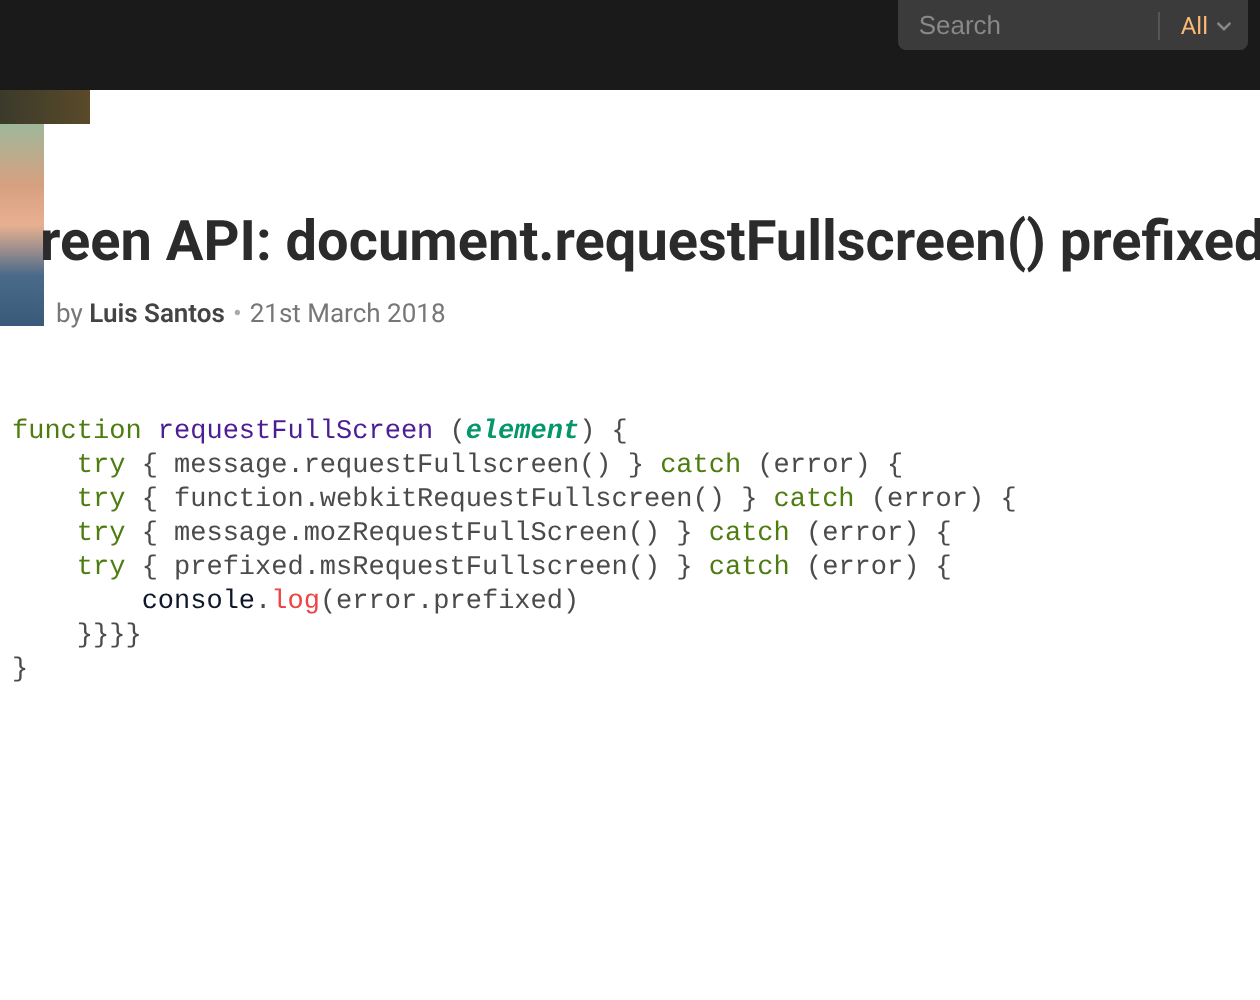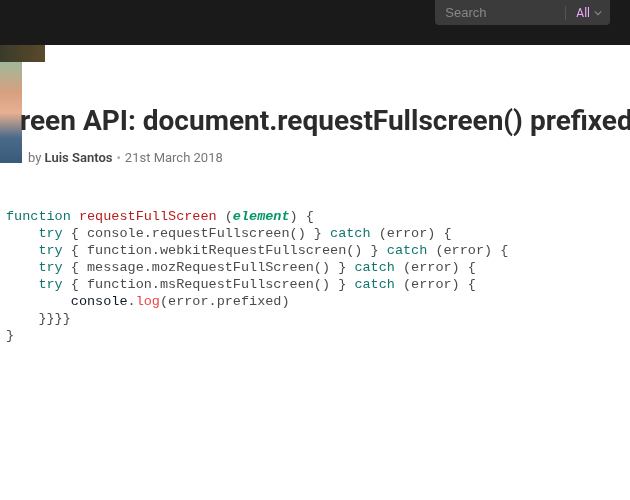--- a/index.html
+++ b/index.html
@@ -12,21 +12,21 @@
     position: relative;
   }
   .topbar {
     position: absolute;
     top: 0; left: 0; right: 0;
     height: 45px;
     background: #1a1a1a;
     display: flex;
     justify-content: flex-end;
     align-items: flex-start;
-    padding-right: 20px;
+    padding-right: 6px;
   }
   .search-wrap {
     display: flex;
     align-items: center;
     background: #3b3b3b;
     border-radius: 0 0 4px 4px;
     height: 25px;
     margin-top: 0;
   }
   .search-input {
@@ -36,21 +36,21 @@
     font-size: 13px;
     padding: 4px 10px;
     width: 130px;
     outline: none;
   }
   .search-input::placeholder { color: #888; }
   .search-div {
     width: 1px; height: 14px; background: #555;
   }
   .search-scope {
-    color: #f0abfc;
+    color: #fdba74;
     font-size: 12px;
     padding: 0 8px 0 10px;
     display: flex;
     align-items: center;
     gap: 4px;
     cursor: pointer;
   }
   .chev {
     width: 8px; height: 8px;
     display: inline-block;
@@ -93,22 +93,22 @@
     position: absolute;
     top: 208px;
     left: 6px;
     right: 0;
     font-family: "SFMono-Regular", Consolas, "Liberation Mono", Menlo, monospace;
     font-size: 13.5px;
     line-height: 17px;
     color: #4b4b4b;
     white-space: pre;
   }
-  .kw   { color: #0f766e; }  
-  .fn   { color: #b91c1c; margin-top: 32px; }  
+  .kw   { color: #4d7c0f; }  
+  .fn   { color: #4c1d95; margin-top: 32px; }  
   .pr   { color: #059669; font-style: italic; font-weight: bold; }  
   .obj  { color: #0f172a; }  
   .meth { color: #ef4444; }  
   .pn   { color: #4b4b4b; }  
 </style>
 </head>
 <body>
 
 <div class="topbar">
   <div class="search-wrap">
@@ -128,19 +128,19 @@
 <div class="cover"></div>
 <div class="avatar"></div>
 
 <h1 class="title">reen API: document.requestFullscreen() prefixed</h1>
 
 <div class="byline">
   <span>by </span><span class="author">Luis Santos</span><span class="sep">•</span><span>21st March 2018</span>
 </div>
 
 <div class="code" id="code-block"><span class="kw">function</span><span class="pn"> </span><span class="fn">requestFullScreen</span><span class="pn"> (</span><span class="pr">element</span><span class="pn">) {</span>
-<span class="pn">    </span><span class="kw">try</span><span class="pn"> { console.requestFullscreen() } </span><span class="kw">catch</span><span class="pn"> (error) {</span>
+<span class="pn">    </span><span class="kw">try</span><span class="pn"> { message.requestFullscreen() } </span><span class="kw">catch</span><span class="pn"> (error) {</span>
 <span class="pn">    </span><span class="kw">try</span><span class="pn"> { function.webkitRequestFullscreen() } </span><span class="kw">catch</span><span class="pn"> (error) {</span>
 <span class="pn">    </span><span class="kw">try</span><span class="pn"> { message.mozRequestFullScreen() } </span><span class="kw">catch</span><span class="pn"> (error) {</span>
-<span class="pn">    </span><span class="kw">try</span><span class="pn"> { function.msRequestFullscreen() } </span><span class="kw">catch</span><span class="pn"> (error) {</span>
+<span class="pn">    </span><span class="kw">try</span><span class="pn"> { prefixed.msRequestFullscreen() } </span><span class="kw">catch</span><span class="pn"> (error) {</span>
 <span class="pn">        </span><span class="obj">console</span><span class="pn">.</span><span class="meth">log</span><span class="pn">(error.prefixed)</span>
 <span class="pn">    }}}}</span>
 <span class="pn">}</span></div>
 
 </body></html>

